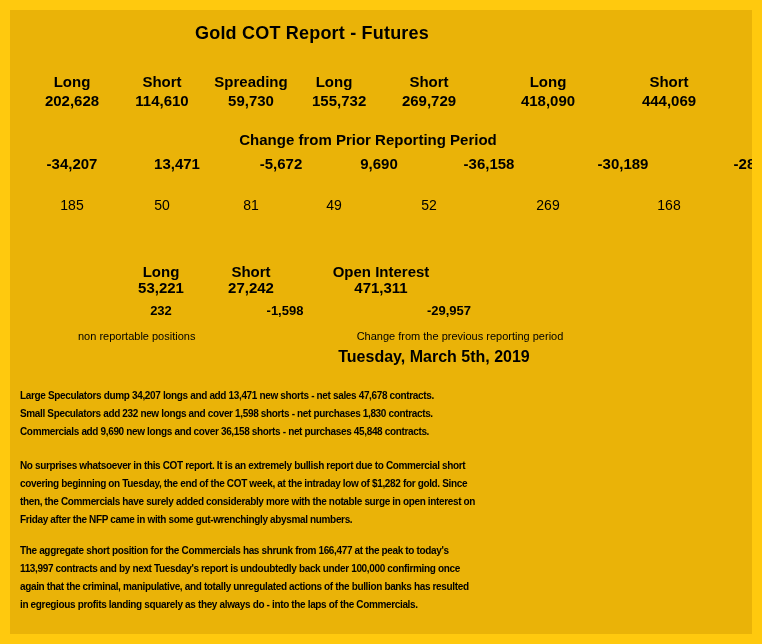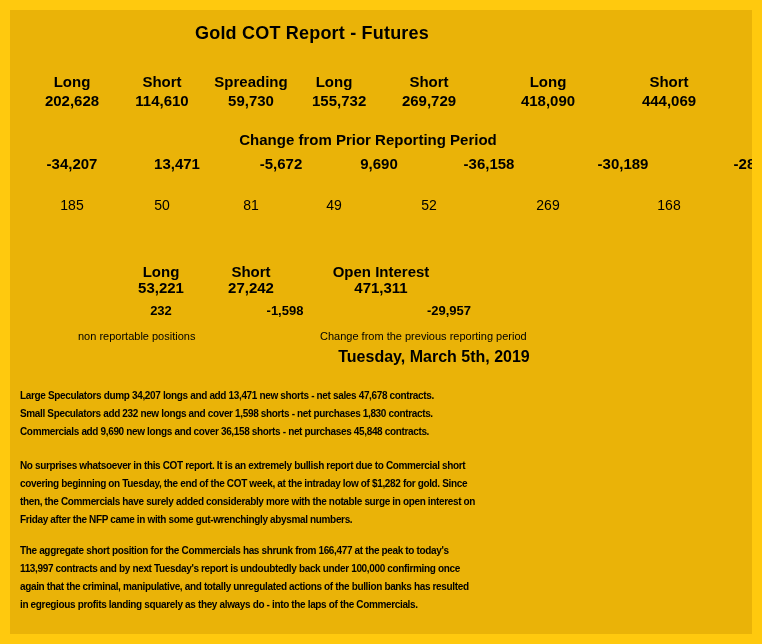--- a/index.html
+++ b/index.html
@@ -36,21 +36,21 @@
     margin-top:24px; padding-right:26px;
     text-align:center; font-size:15px; font-weight:bold; line-height:15px;
   }
   .chg-row { margin-top:9px; font-size:15px; font-weight:bold; line-height:15px;gap:15px; }
   .cnt-row { margin-top:27px; font-size:14px; font-weight:400; line-height:14px; }
   .b2-hdr { margin-top:52px; font-size:15px; font-weight:bold; line-height:16px; }
   .b2-val { margin-top:0; font-size:15px; font-weight:bold; line-height:16px; }
   .b2-chg { margin-top:7px; font-size:13px; font-weight:bold; line-height:16px;gap:34px; }
   .footnote-row { position:relative; height:12px; margin-top:11px; font-size:11px; line-height:12px; }
   .footnote-left  { position:absolute; left:68px;  width:270px; text-align:left; }
-  .footnote-right { position:absolute; left:310px; width:280px; text-align:left; }
+  .footnote-right { position:absolute; left:310px; width:280px; text-align:center; }
   .report-date {
     margin-top:7px; padding-left:106px;
     text-align:center; font-size:16px; font-weight:bold; line-height:16px;
   }
   .para {
     margin-left:10px; margin-right:6px;
     font-size:10px; font-weight:bold;
     line-height:18px; letter-spacing:-0.35px;
     white-space:pre;
   }

